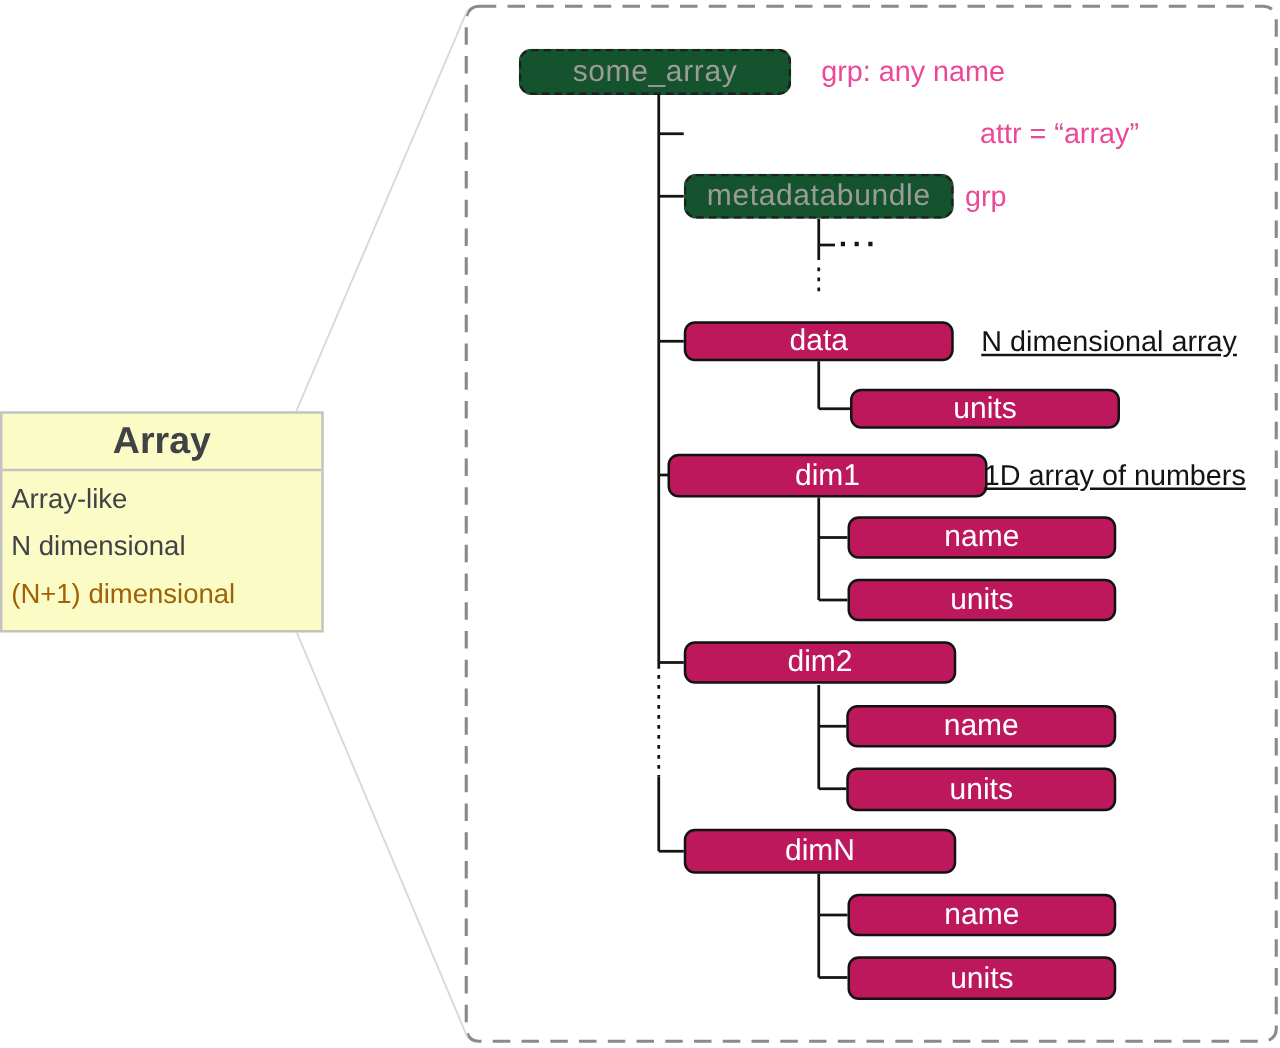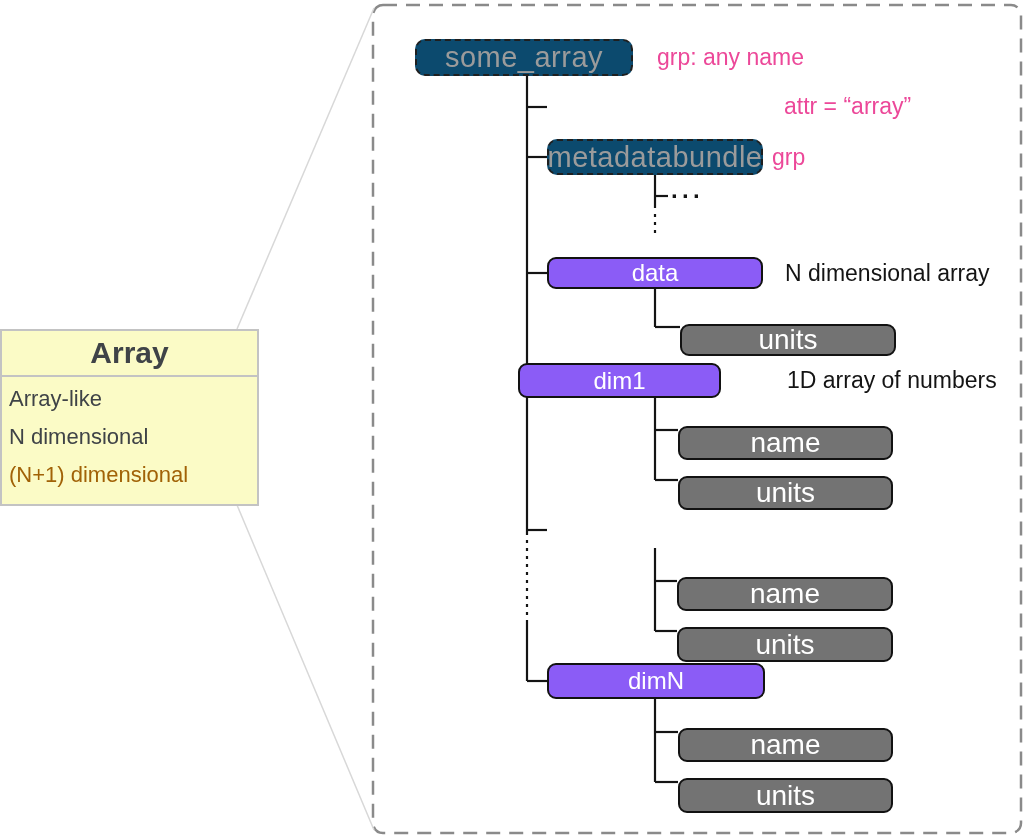--- a/index.html
+++ b/index.html
@@ -8,37 +8,37 @@
     font-family:"Liberation Sans",sans-serif;overflow:hidden;
   }
   svg.wires{position:absolute;left:0;top:0;z-index:0;}
   
   .node{
     position:absolute;z-index:2;box-sizing:border-box;
     display:flex;align-items:center;justify-content:center;
     white-space:nowrap;
   }
   .node.dashed{
-    border:2.5px dashed #1f1f1f;border-radius:10px;background:#0c4a6e;
-    color:#9b9b9b;font-size:29px;letter-spacing:.5px;
+    border:2.5px dashed #1f1f1f;border-radius:10px;background:#14532d;
+    color:#9b9b9b;font-size:24px;letter-spacing:.5px;
   }
   .node.green{
-    background:#8b5cf6;border:2px solid #121212;border-radius:9px;
+    background:#be185d;border:2px solid #121212;border-radius:9px;
     color:#ffffff;font-size:24px;
   }
   .node.gold{
-    background:#737373;border:2px solid #121212;border-radius:9px;
-    color:#ffffff;font-size:28px;margin-top:13px;
+    background:#be185d;border:2px solid #121212;border-radius:9px;
+    color:#ffffff;font-size:24px;
   }
   .annot{
     position:absolute;z-index:2;display:flex;align-items:center;
     font-size:23px;white-space:nowrap;
   }
   .annot.gray{color:#ec4899;}
-  .annot.black{color:#141414;}
+  .annot.black{color:#141414;text-decoration:underline;}
   .ellipsis{
     position:absolute;z-index:2;color:#141414;font-size:24px;font-weight:bold;
     letter-spacing:3px;display:flex;align-items:center;
   }
   
   .card{
     position:absolute;left:0;top:329px;width:259px;height:177px;
     background:#fbfbc6;border:2px solid #c3c3c3;box-sizing:border-box;z-index:2;
   }
   .card-title{
@@ -109,25 +109,26 @@
   <div class="annot gray" style="left:784px;top:88px;height:37px;">attr = “array”</div>
 
   <div class="node dashed" style="left:547px;top:139px;width:216px;height:36px;">metadatabundle</div>
   <div class="annot gray" style="left:772px;top:139px;height:36px;">grp</div>
   <div class="ellipsis" style="left:671px;top:186px;height:20px;">···</div>
 
   <div class="node green" style="left:547px;top:257px;width:216px;height:32px;">data</div>
   <div class="annot black" style="left:785px;top:257px;height:32px;">N dimensional array</div>
   <div class="node gold" style="left:680px;top:311px;width:216px;height:32px;">units</div>
 
-  <div class="node green" style="left:518px;top:363px;width:203px;height:35px;">dim1</div>
+  <div class="node green" style="left:534px;top:363px;width:256px;height:35px;">dim1</div>
   <div class="annot black" style="left:787px;top:363px;height:35px;">1D array of numbers</div>
   <div class="node gold" style="left:678px;top:413px;width:215px;height:34px;">name</div>
   <div class="node gold" style="left:678px;top:463px;width:215px;height:34px;">units</div>
 
+  <div class="node green" style="left:547px;top:513px;width:218px;height:34px;">dim2</div>
   <div class="node gold" style="left:677px;top:564px;width:216px;height:34px;">name</div>
   <div class="node gold" style="left:677px;top:614px;width:216px;height:35px;">units</div>
 
   <div class="node green" style="left:547px;top:663px;width:218px;height:36px;">dimN</div>
   <div class="node gold" style="left:678px;top:715px;width:215px;height:34px;">name</div>
   <div class="node gold" style="left:678px;top:765px;width:215px;height:35px;">units</div>
 
 </div>
 
 </body></html>

